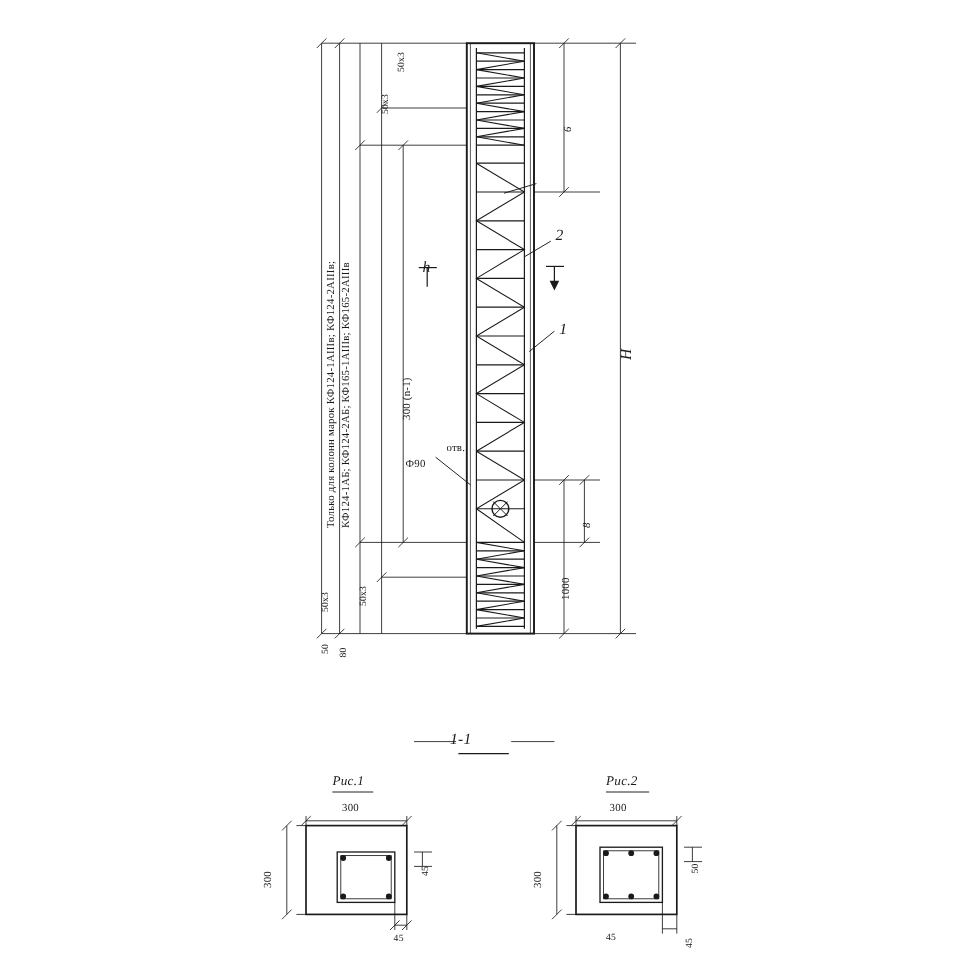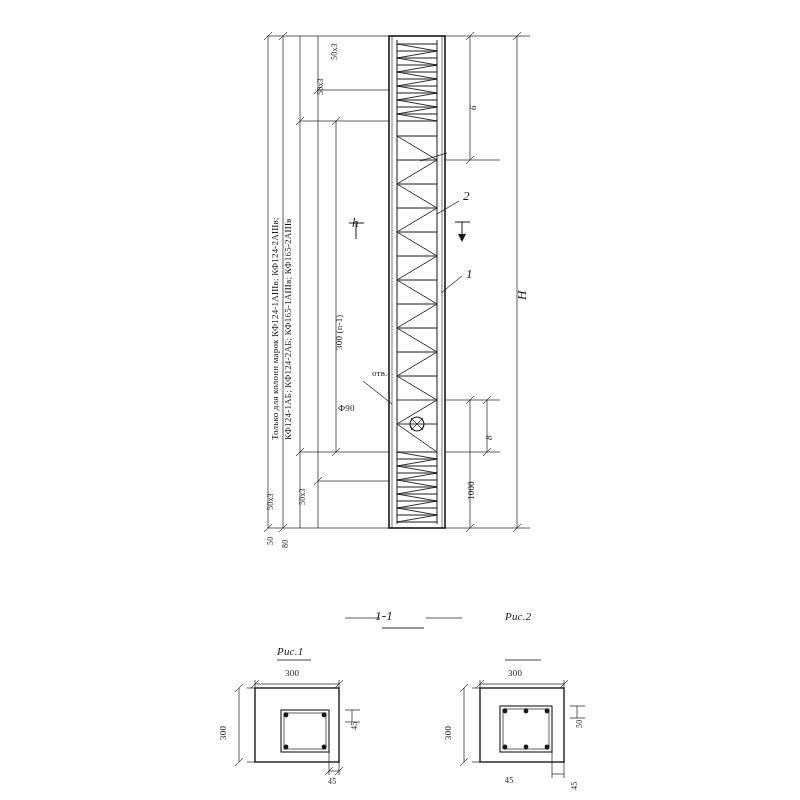--- a/index.html
+++ b/index.html
@@ -249,35 +249,35 @@
 
 <div class="lbl xs rot90" style="left:266px;top:545px;">50</div>
 <div class="lbl xs rot90" style="left:281px;top:548px;">80</div>
 <div class="lbl xs rot90" style="left:266px;top:510px;">50х3</div>
 <div class="lbl xs rot90" style="left:298px;top:505px;">50х3</div>
 <div class="lbl xs rot90" style="left:316px;top:95px;">50х3</div>
 <div class="lbl xs rot90" style="left:330px;top:60px;">50х3</div>
 <div class="lbl sm rot90" style="left:334px;top:350px;">300 (n-1)</div>
 
 <div class="lbl sm" style="left:340px;top:368px;margin-left:32px;">отв.</div>
-<div class="lbl sm" style="left:338px;top:381px;margin-top:22px;">Ф90</div>
+<div class="lbl sm" style="left:338px;top:381px;">Ф90</div>
 
 <div class="lbl it big" style="left:466px;top:266px;">1</div>
 <div class="lbl it big" style="left:463px;top:188px;">2</div>
 <div class="lbl it big" style="left:352px;top:215px;">h</div>
 
 <div class="lbl sm rot90 it" style="left:468px;top:110px;">6</div>
 <div class="lbl sm rot90 it" style="left:484px;top:440px;">8</div>
 <div class="lbl sm rot90" style="left:466px;top:500px;">1000</div>
 <div class="lbl big rot90 it" style="left:514px;top:300px;">H</div>
 
 <div class="lbl big it" style="left:375px;top:608px;">1-1</div>
 
 <div class="lbl it" style="left:277px;top:645px;">Рис.1</div>
-<div class="lbl it" style="left:505px;top:610px;">Рис.2</div>
+<div class="lbl it" style="left:505px;top:645px;">Рис.2</div>
 
 <div class="lbl sm" style="left:285px;top:668px;">300</div>
 <div class="lbl sm rot90" style="left:218px;top:740px;">300</div>
 <div class="lbl xs rot90" style="left:350px;top:730px;">45</div>
 <div class="lbl xs" style="left:328px;top:777px;">45</div>
 
 <div class="lbl sm" style="left:508px;top:668px;">300</div>
 <div class="lbl sm rot90" style="left:443px;top:740px;">300</div>
 <div class="lbl xs rot90" style="left:575px;top:728px;">50</div>
 <div class="lbl xs" style="left:505px;top:776px;">45</div>

